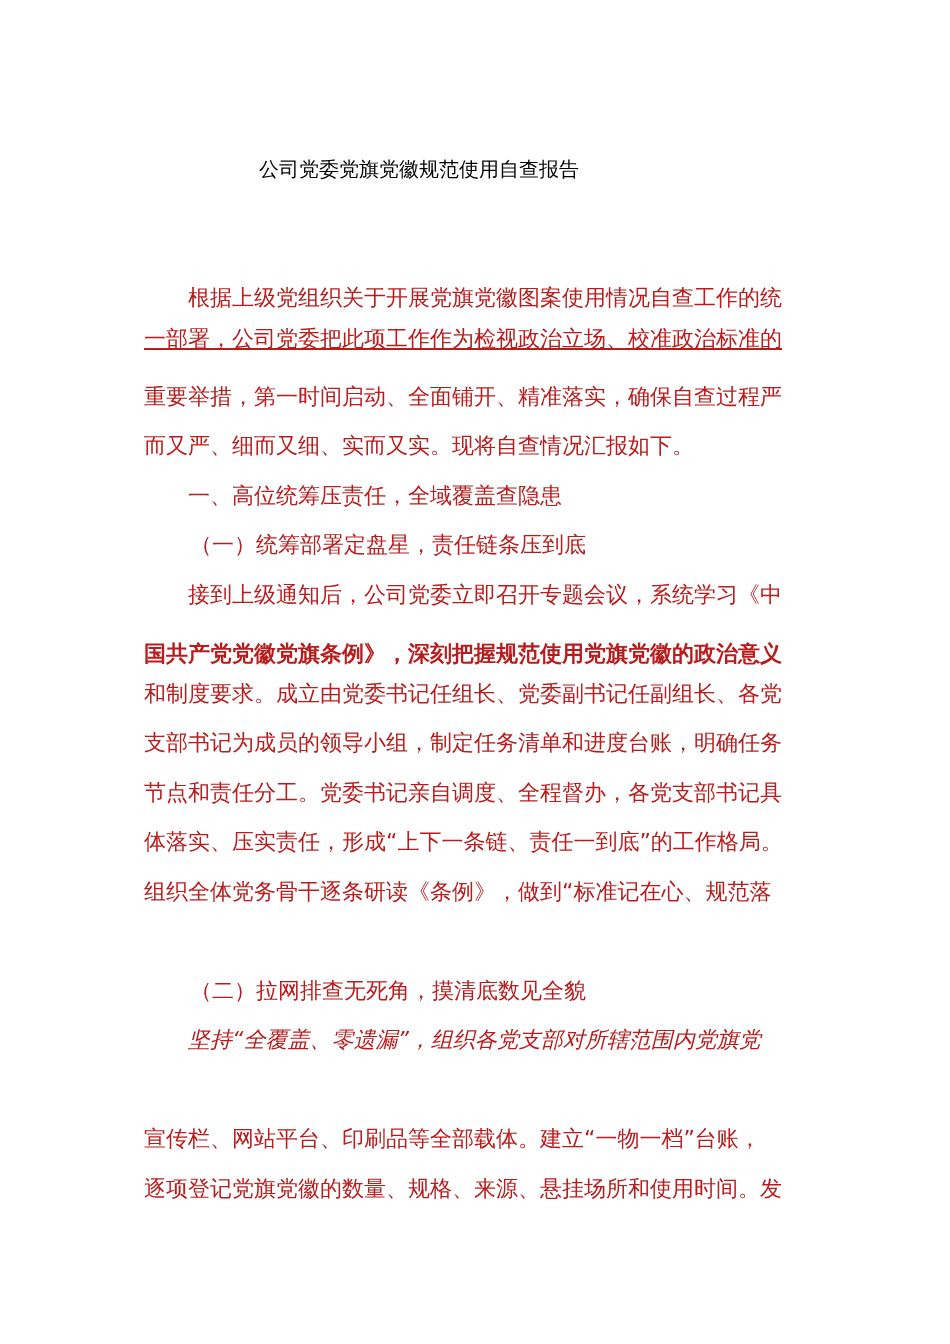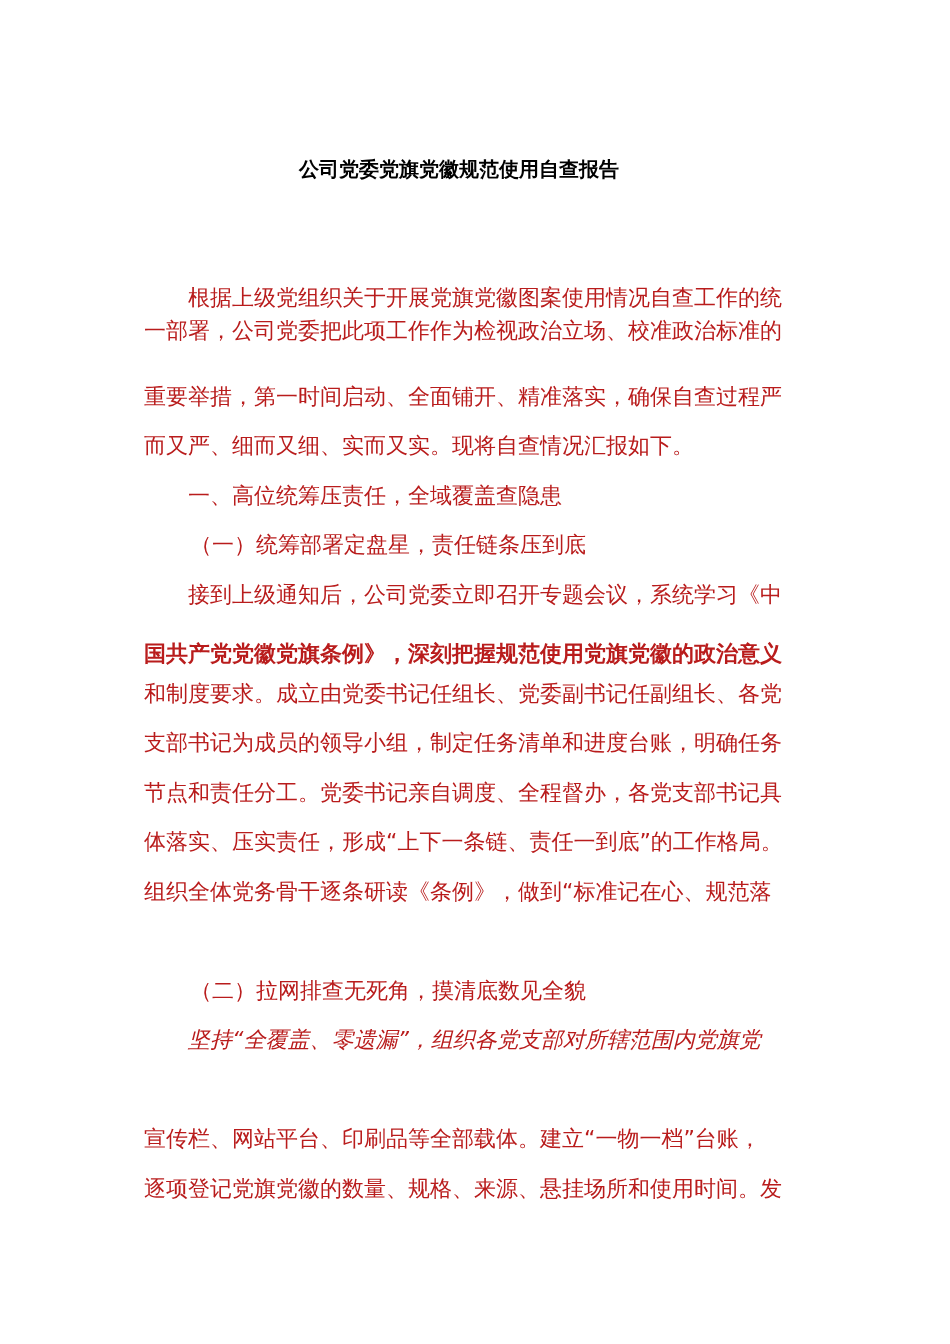--- a/index.html
+++ b/index.html
@@ -22,25 +22,24 @@
       height: 1344px;
       background: #ffffff;
     }
     .title {
       position: absolute;
       top: 155px;
       left: 0;
       width: 838px;
       text-align: center;
       font-size: 20px;
-      font-weight: bold;
+      font-weight: normal;
       letter-spacing: 0px;
       line-height: 28px;
       color: #000000;
-      padding-left: 40px;
     }
     .line {
       position: absolute;
       left: 144px;
       font-size: 22px;
       line-height: 30px;
       white-space: nowrap;
       color: #b91c1c;
       margin-top: 12px;
     }
@@ -48,21 +47,21 @@
     .indent-sub { left: 190px; }
   </style>
 </head>
 <body>
 
 <div class="page">
 
   <div class="title">公司党委党旗党徽规范使用自查报告</div>
 
   <div class="line indent-2" style="top:271px;">根据上级党组织关于开展党旗党徽图案使用情况自查工作的统</div>
-  <div class="line" style="top:304px;">一部署，公司党委把此项工作作为检视政治立场、校准政治标准的</div>
+  <div class="line" style="top:312px;text-decoration:underline;">一部署，公司党委把此项工作作为检视政治立场、校准政治标准的</div>
   <div class="line" style="top:370px;">重要举措，第一时间启动、全面铺开、精准落实，确保自查过程严</div>
   <div class="line" style="top:419px;">而又严、细而又细、实而又实。现将自查情况汇报如下。</div>
 
   <div class="line indent-2" style="top:469px;">一、高位统筹压责任，全域覆盖查隐患</div>
   <div class="line indent-sub" style="top:518px;">（一）统筹部署定盘星，责任链条压到底</div>
 
   <div class="line indent-2" style="top:568px;">接到上级通知后，公司党委立即召开专题会议，系统学习《中</div>
   <div class="line" style="top:627px;font-weight:bold;">国共产党党徽党旗条例》，深刻把握规范使用党旗党徽的政治意义</div>
   <div class="line" style="top:667px;">和制度要求。成立由党委书记任组长、党委副书记任副组长、各党</div>
   <div class="line" style="top:716px;">支部书记为成员的领导小组，制定任务清单和进度台账，明确任务</div>

